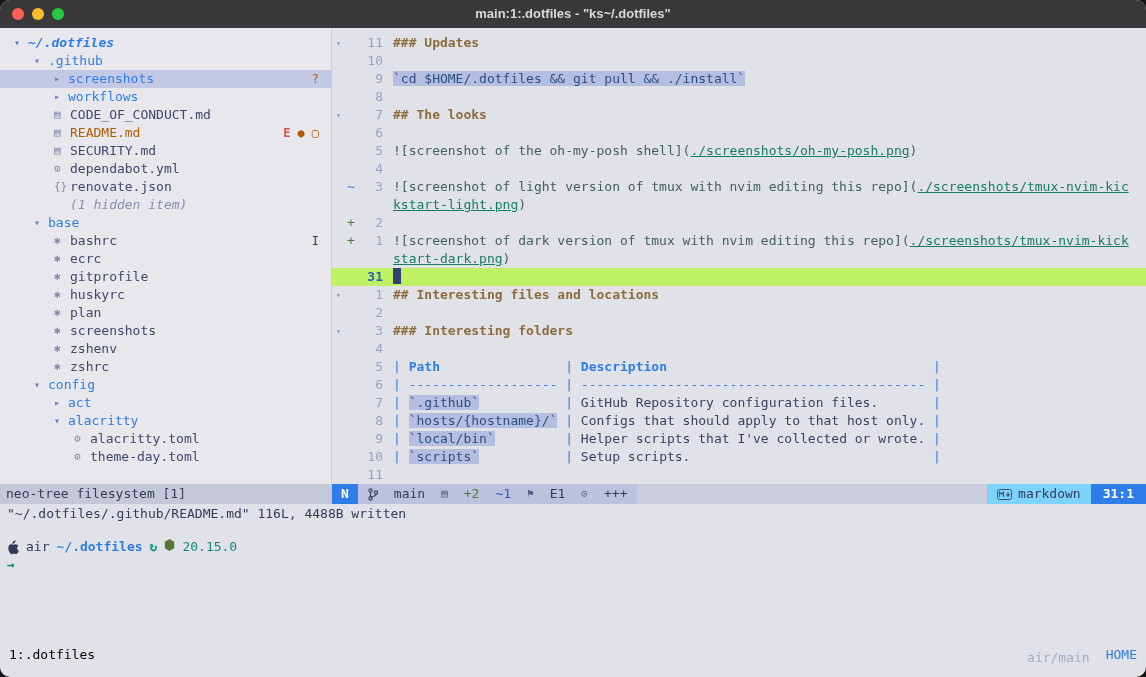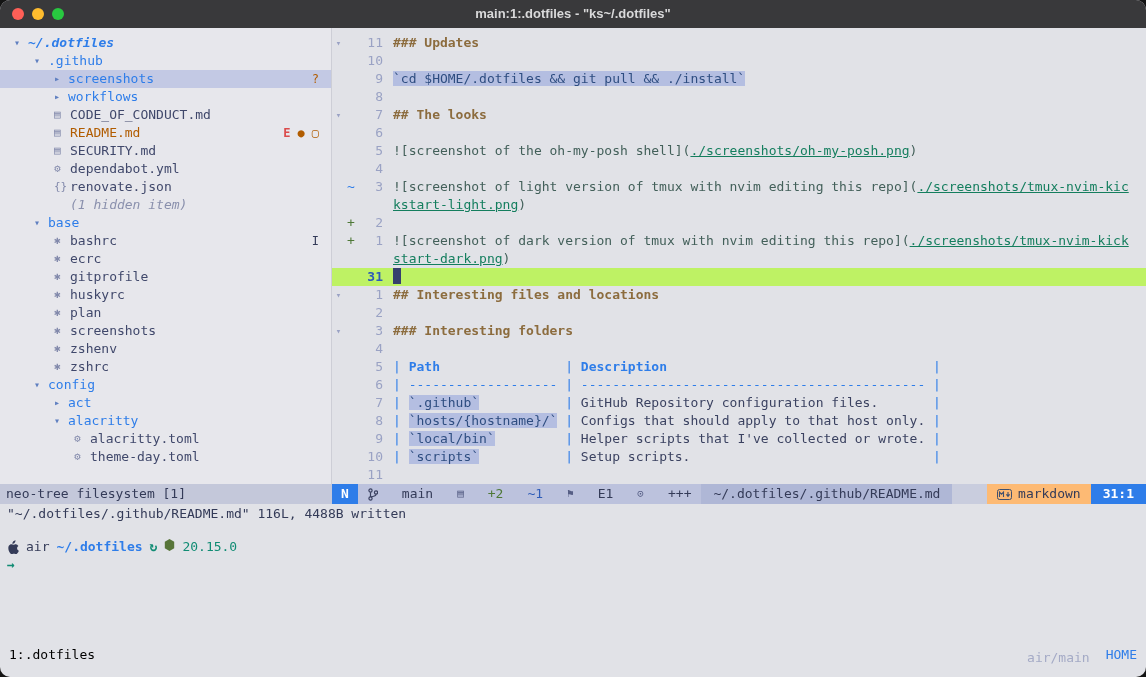--- a/index.html
+++ b/index.html
@@ -49,27 +49,27 @@
   .sg-p{color:#2e7de9;}
   .sg-th{color:#2e7de9;font-weight:bold;}
   .sg-t{color:#3b4261;}
   .sg-d{color:#2e7de9;}
   
   .statusbar{position:absolute;top:484px;left:0;right:0;height:20px;display:flex;line-height:20px;}
   .neotree-status{width:332px;background:#c4c8da;color:#343b58;padding-left:6px;box-sizing:border-box;flex:none;}
   .lualine{flex:1;display:flex;background:#c9cdde;}
   .seg{display:flex;align-items:center;}
   .seg.mode{background:#2e7de9;color:#fff;font-weight:bold;padding:0 9px;}
-  .seg.git{background:#bcc2dd;padding:0 10px;gap:24px;}
+  .seg.git{background:#bcc2dd;padding:0 10px;gap:16px;}
   .seg.git .lic{color:#565e85;font-size:11px;}
   .seg.git .add{color:#4e7837;} .seg.git .chg{color:#2e5cb8;}
   .seg.git .err{color:#343b58;}
   .seg.path{background:#afb7d6;padding:0 12px;color:#343b58;}
   .seg.fill{flex:1;}
-  .seg.ft{background:#fdba74;padding:0 10px;gap:6px;}
+  .seg.ft{background:#7dd3fc;padding:0 10px;gap:6px;}
   .seg.pos{background:#2e7de9;color:#fff;font-weight:bold;padding:0 12px;}
   
   .cmdline{position:absolute;top:505px;left:0;right:0;height:18px;padding-left:7px;white-space:pre;color:#343b58;}
   .shell{position:absolute;top:538px;left:0;right:0;}
   .prompt{height:18px;display:flex;align-items:center;gap:7px;padding-left:7px;text-align:center;}
   .p-host{color:#343b58;}
   .p-path{color:#2e7de9;font-weight:bold;}
   .p-sync{color:#118c74;font-weight:bold;}
   .p-ver{color:#118c74;}
   .arrowline{height:18px;padding-left:7px;color:#118c74;font-weight:bold;}
@@ -163,21 +163,20 @@
         </svg>
         <span>main</span>
         <span class="lic">▤</span>
         <span class="add">+2</span>
         <span class="chg">~1</span>
         <span class="lic">⚑</span>
         <span class="err">E1</span>
         <span class="lic">⊙</span>
         <span>+++</span>
       </span>
-      <span class="seg path">~/.dotfiles/.github/README.md</span>
       <span class="seg fill"></span>
       <span class="seg ft">
         <svg width="15" height="11" viewBox="0 0 15 11">
           <rect x="0.5" y="0.5" width="14" height="10" rx="2" fill="none" stroke="#40506e" stroke-width="1"></rect>
           <path d="M2.5 8 V3.2 l2 2 2-2 V8" fill="none" stroke="#40506e" stroke-width="1.1"></path>
           <path d="M11 3 v3.4 M9.4 5.4 L11 7.4 12.6 5.4" fill="none" stroke="#40506e" stroke-width="1.1"></path>
         </svg>
         <span>markdown</span>
       </span>
       <span class="seg pos">31:1</span>

